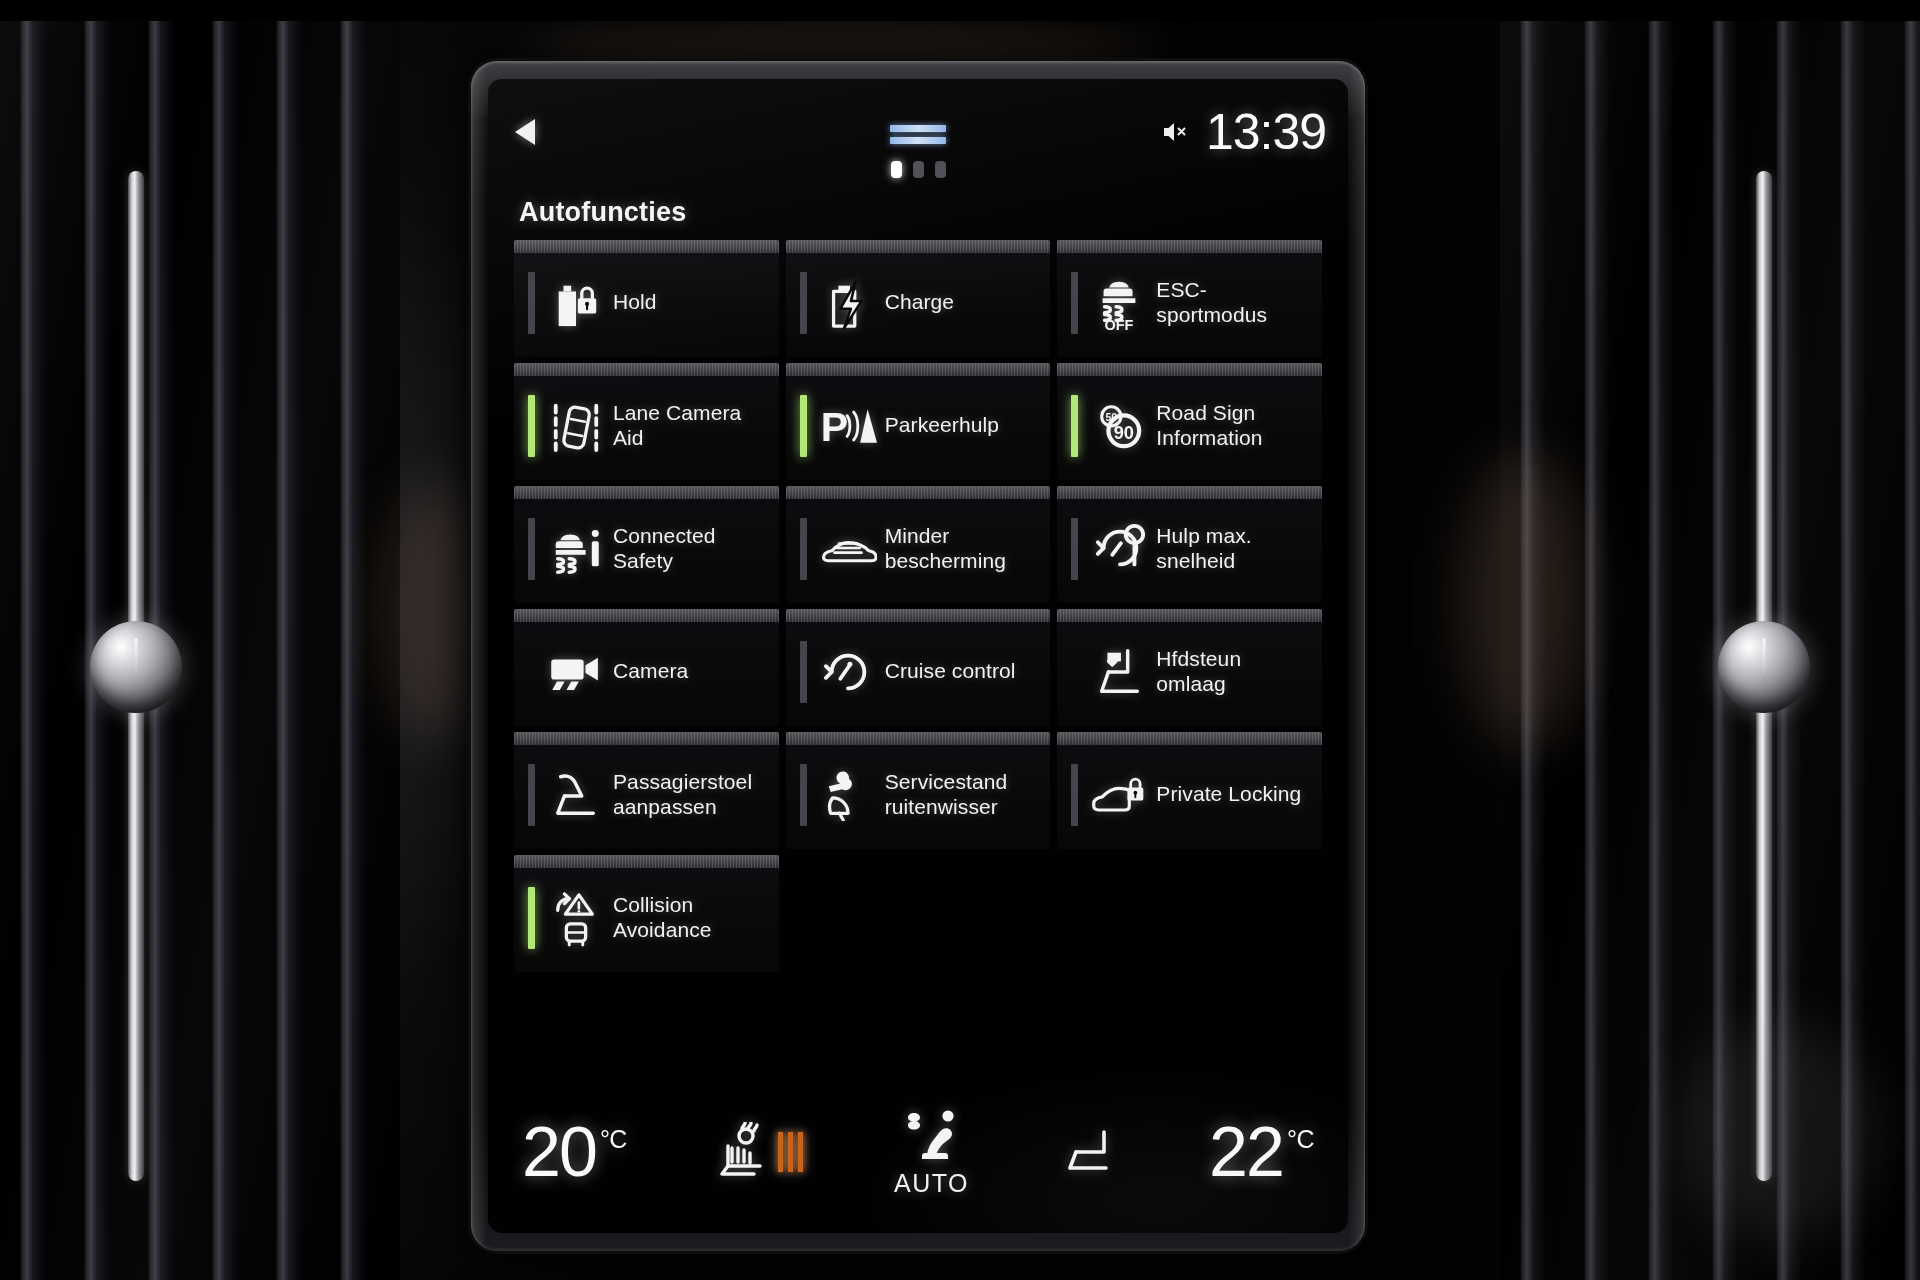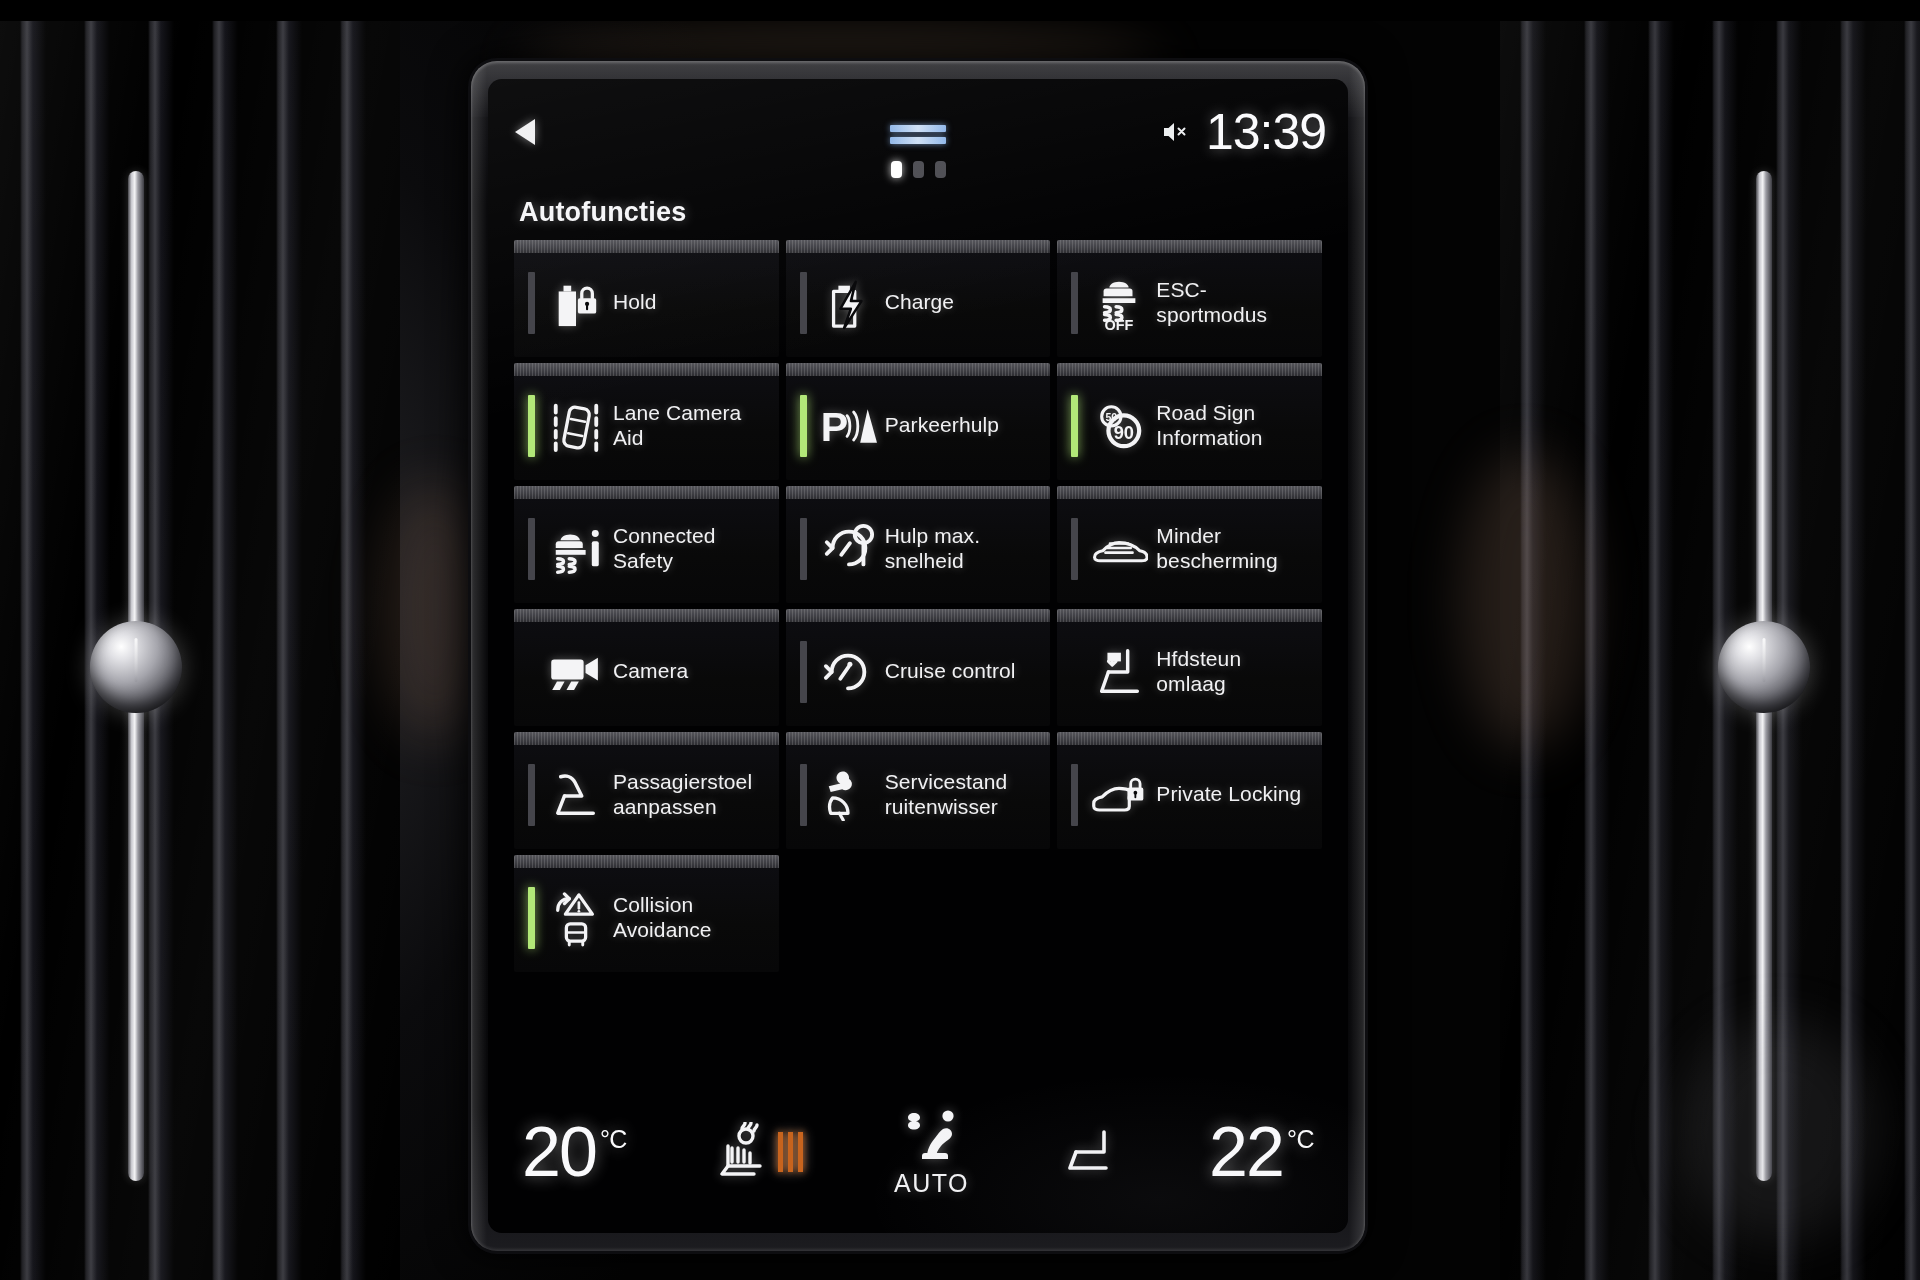--- a/index.html
+++ b/index.html
@@ -547,43 +547,43 @@
     </svg>
               </div>
               <div class="tile-label">Connected
 Safety</div>
             </div>
           </div>
           <div class="tile">
             <div class="tile-inner">
               <div class="state-bar off"></div>
               <div class="tile-icon">
+                <svg viewBox="0 0 64 44" width="62" height="42" stroke="currentColor" fill="none" stroke-width="3" stroke-linecap="round" stroke-linejoin="round">
+      <path d="M5 31 c0-4 4-6 9-7 5-5 11-9 18-9 10 0 18 4 23 9 5 1 8 3 8 7 0 3-3 4-6 4 H11 c-3 0-6-1-6-4z" stroke-width="3.4"></path>
+      <path d="M22 16 h20 M19 21 h26 M17 26 h30" stroke-width="2.8"></path>
+    </svg>
+              </div>
+              <div class="tile-label">Minder
+bescherming</div>
+            </div>
+          </div>
+          <div class="tile">
+            <div class="tile-inner">
+              <div class="state-bar off"></div>
+              <div class="tile-icon">
                 <svg viewBox="0 0 58 56" width="56" height="54" stroke="currentColor" fill="none" stroke-width="3" stroke-linecap="round" stroke-linejoin="round">
       <path d="M30 44 A17 17 0 1 0 13 27" stroke-width="4"></path>
       <path d="M13 27 L7 21 M13 27 L7 33" stroke-width="4"></path>
       <path d="M22 34 L31 22" stroke-width="4"></path>
       <circle cx="45" cy="13" r="9" stroke-width="4"></circle>
       <path d="M45 22 v22" stroke-width="4"></path>
     </svg>
               </div>
               <div class="tile-label">Hulp max.
 snelheid</div>
-            </div>
-          </div>
-          <div class="tile">
-            <div class="tile-inner">
-              <div class="state-bar off"></div>
-              <div class="tile-icon">
-                <svg viewBox="0 0 64 44" width="62" height="42" stroke="currentColor" fill="none" stroke-width="3" stroke-linecap="round" stroke-linejoin="round">
-      <path d="M5 31 c0-4 4-6 9-7 5-5 11-9 18-9 10 0 18 4 23 9 5 1 8 3 8 7 0 3-3 4-6 4 H11 c-3 0-6-1-6-4z" stroke-width="3.4"></path>
-      <path d="M22 16 h20 M19 21 h26 M17 26 h30" stroke-width="2.8"></path>
-    </svg>
-              </div>
-              <div class="tile-label">Minder
-bescherming</div>
             </div>
           </div>
           <div class="tile">
             <div class="tile-inner">
               <div class="state-bar none"></div>
               <div class="tile-icon">
                 <svg viewBox="0 0 58 42" width="56" height="40" fill="currentColor">
       <path d="M6 8 h28 a3 3 0 0 1 3 3 v15 a3 3 0 0 1-3 3 H6 a3 3 0 0 1-3-3 V11 a3 3 0 0 1 3-3z"></path>
       <path d="M39 14 L52 6 v24 L39 22z"></path>
       <path d="M9 31 l-5 9 h8 l5-9z"></path>

